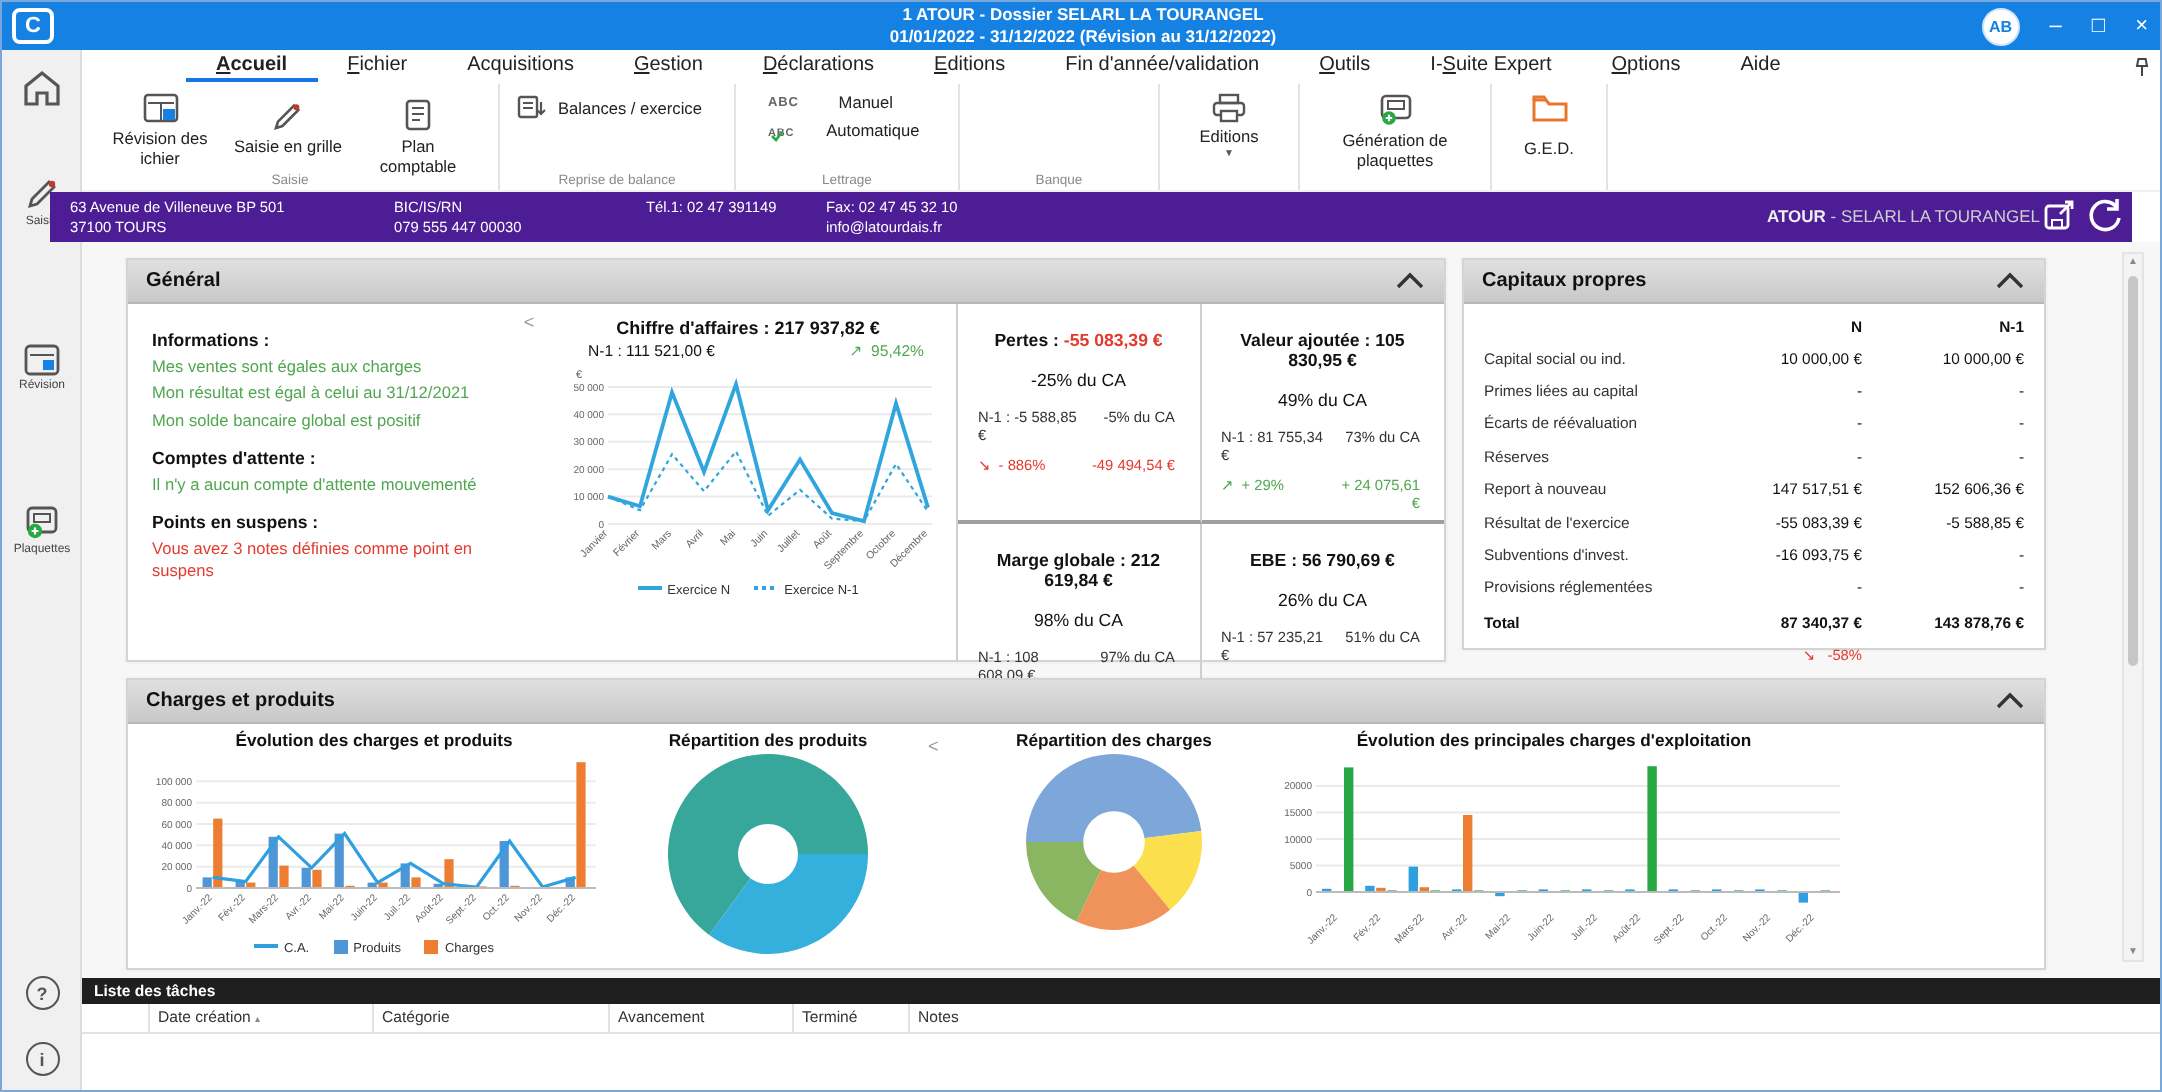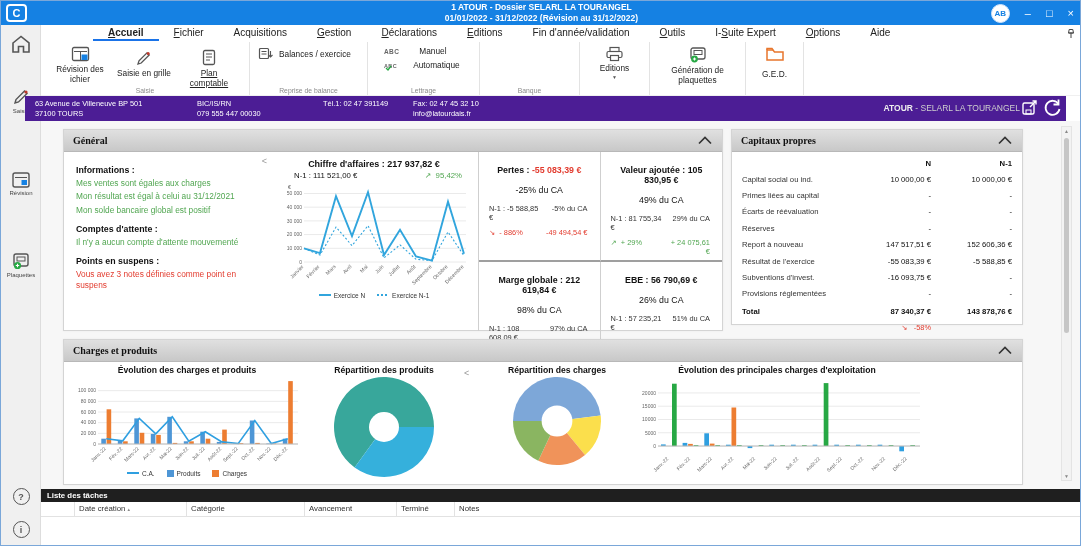--- a/index.html
+++ b/index.html
@@ -37,21 +37,21 @@
   .abc{font-size:6.5px;font-weight:bold;color:#666;letter-spacing:.4px;}
   
   .infobar{position:absolute;left:24px;top:95px;width:1041px;height:25px;background:#4c1d95;color:#fff;font-size:7.4px;}
   .ib{position:absolute;top:3px;line-height:1.35;white-space:nowrap;}
   .ib-right{position:absolute;right:46px;top:7px;font-size:8.5px;color:#eee;}
   .ib-icons{position:absolute;right:3px;top:1px;display:flex;gap:2px;align-items:center;}
   
   .content{position:absolute;left:40px;top:120px;width:1041px;height:368px;background:#f7f7f7;}
   .panel{position:absolute;background:#fff;border:1px solid #d4d4d4;box-shadow:0 0 2px rgba(0,0,0,.06);}
   .panel-header{height:22px;background:linear-gradient(#e0e0e0,#c8c8c8);border-bottom:1px solid #b8b8b8;
-    display:flex;align-items:center;justify-content:space-between;padding:0 9px;font-size:10px;font-weight:bold;font-family:Liberation Serif, serif;}
+    display:flex;align-items:center;justify-content:space-between;padding:0 9px;font-size:10px;font-weight:bold;}
   #panel-general{left:22px;top:8px;width:660px;height:202px;}
   #panel-capitaux{left:690px;top:8px;width:292px;height:196px;}
   #panel-charges{left:22px;top:218px;width:960px;height:146px;}
   .gen-body{display:flex;height:179px;}
   .info-col{width:195px;padding:4px 4px 0 12px;font-size:8.3px;}
   .info-col h4{font-size:8.8px;font-weight:bold;margin:9px 0 3px;}
   .line{margin:3px 0;line-height:1.25;}
   .green{color:#51a651;} .red{color:#e23b2e;}
   .collapse-btn{width:11px;color:#999;font-size:9px;padding-top:4px;text-align:center;cursor:default;}
   .ca-block{width:208px;padding-top:7px;text-align:center;}
@@ -199,21 +199,21 @@
       </div>
       <div class="rbtn" style="width:66px;padding-top:4px;">
         <span class="ric">
           <svg width="18" height="18" viewBox="0 0 18 18">
               <path d="M3 15 L4 11.8 L12 3.8 L14.2 6 L6.2 14 Z" fill="none" stroke="#555" stroke-width="1.3"></path>
               <circle cx="13.2" cy="4.6" r="1.5" fill="#c0392b"></circle>
             </svg>
         </span>
         <span>Saisie en grille</span>
       </div>
-      <div class="rbtn" style="width:64px;padding-top:4px;text-decoration:underline;">
+      <div class="rbtn" style="width:64px;padding-top:4px;">
         <span class="ric">
           <svg width="16" height="18" viewBox="0 0 16 18">
               <rect x="2.5" y="1.5" width="11" height="14" rx="1.5" fill="none" stroke="#555" stroke-width="1.3"></rect>
               <line x1="5" y1="5" x2="11" y2="5" stroke="#555"></line>
               <line x1="5" y1="8" x2="11" y2="8" stroke="#555"></line>
               <line x1="5" y1="11" x2="9" y2="11" stroke="#555"></line>
             </svg>
         </span>
         <span>Plan comptable</span>
       </div>
@@ -411,21 +411,21 @@
                 <span class="q-r">-5% du CA</span>
                 <span style="color:#e23b2e"><span>↘</span>&nbsp;&nbsp;- 886%</span>
                 <span class="q-r" style="color:#e23b2e">-49 494,54 €</span>
               </div>
             </div>
             <div class="quadrant">
               <div class="q-head">Valeur ajoutée : <span style="color:#111">105 830,95 €</span></div>
               <div class="q-pct">49% du CA</div>
               <div class="q-rows">
                 <span>N-1 : 81 755,34 €</span>
-                <span class="q-r">29% du CA</span>
+                <span class="q-r">73% du CA</span>
                 <span style="color:#51a651"><span>↗</span>&nbsp;&nbsp;+ 29%</span>
                 <span class="q-r" style="color:#51a651">+ 24 075,61 €</span>
               </div>
             </div>
             <div class="quadrant">
               <div class="q-head">Marge globale : <span style="color:#111">212 619,84 €</span></div>
               <div class="q-pct">98% du CA</div>
               <div class="q-rows">
                 <span>N-1 : 108 608,09 €</span>
                 <span class="q-r">97% du CA</span>

